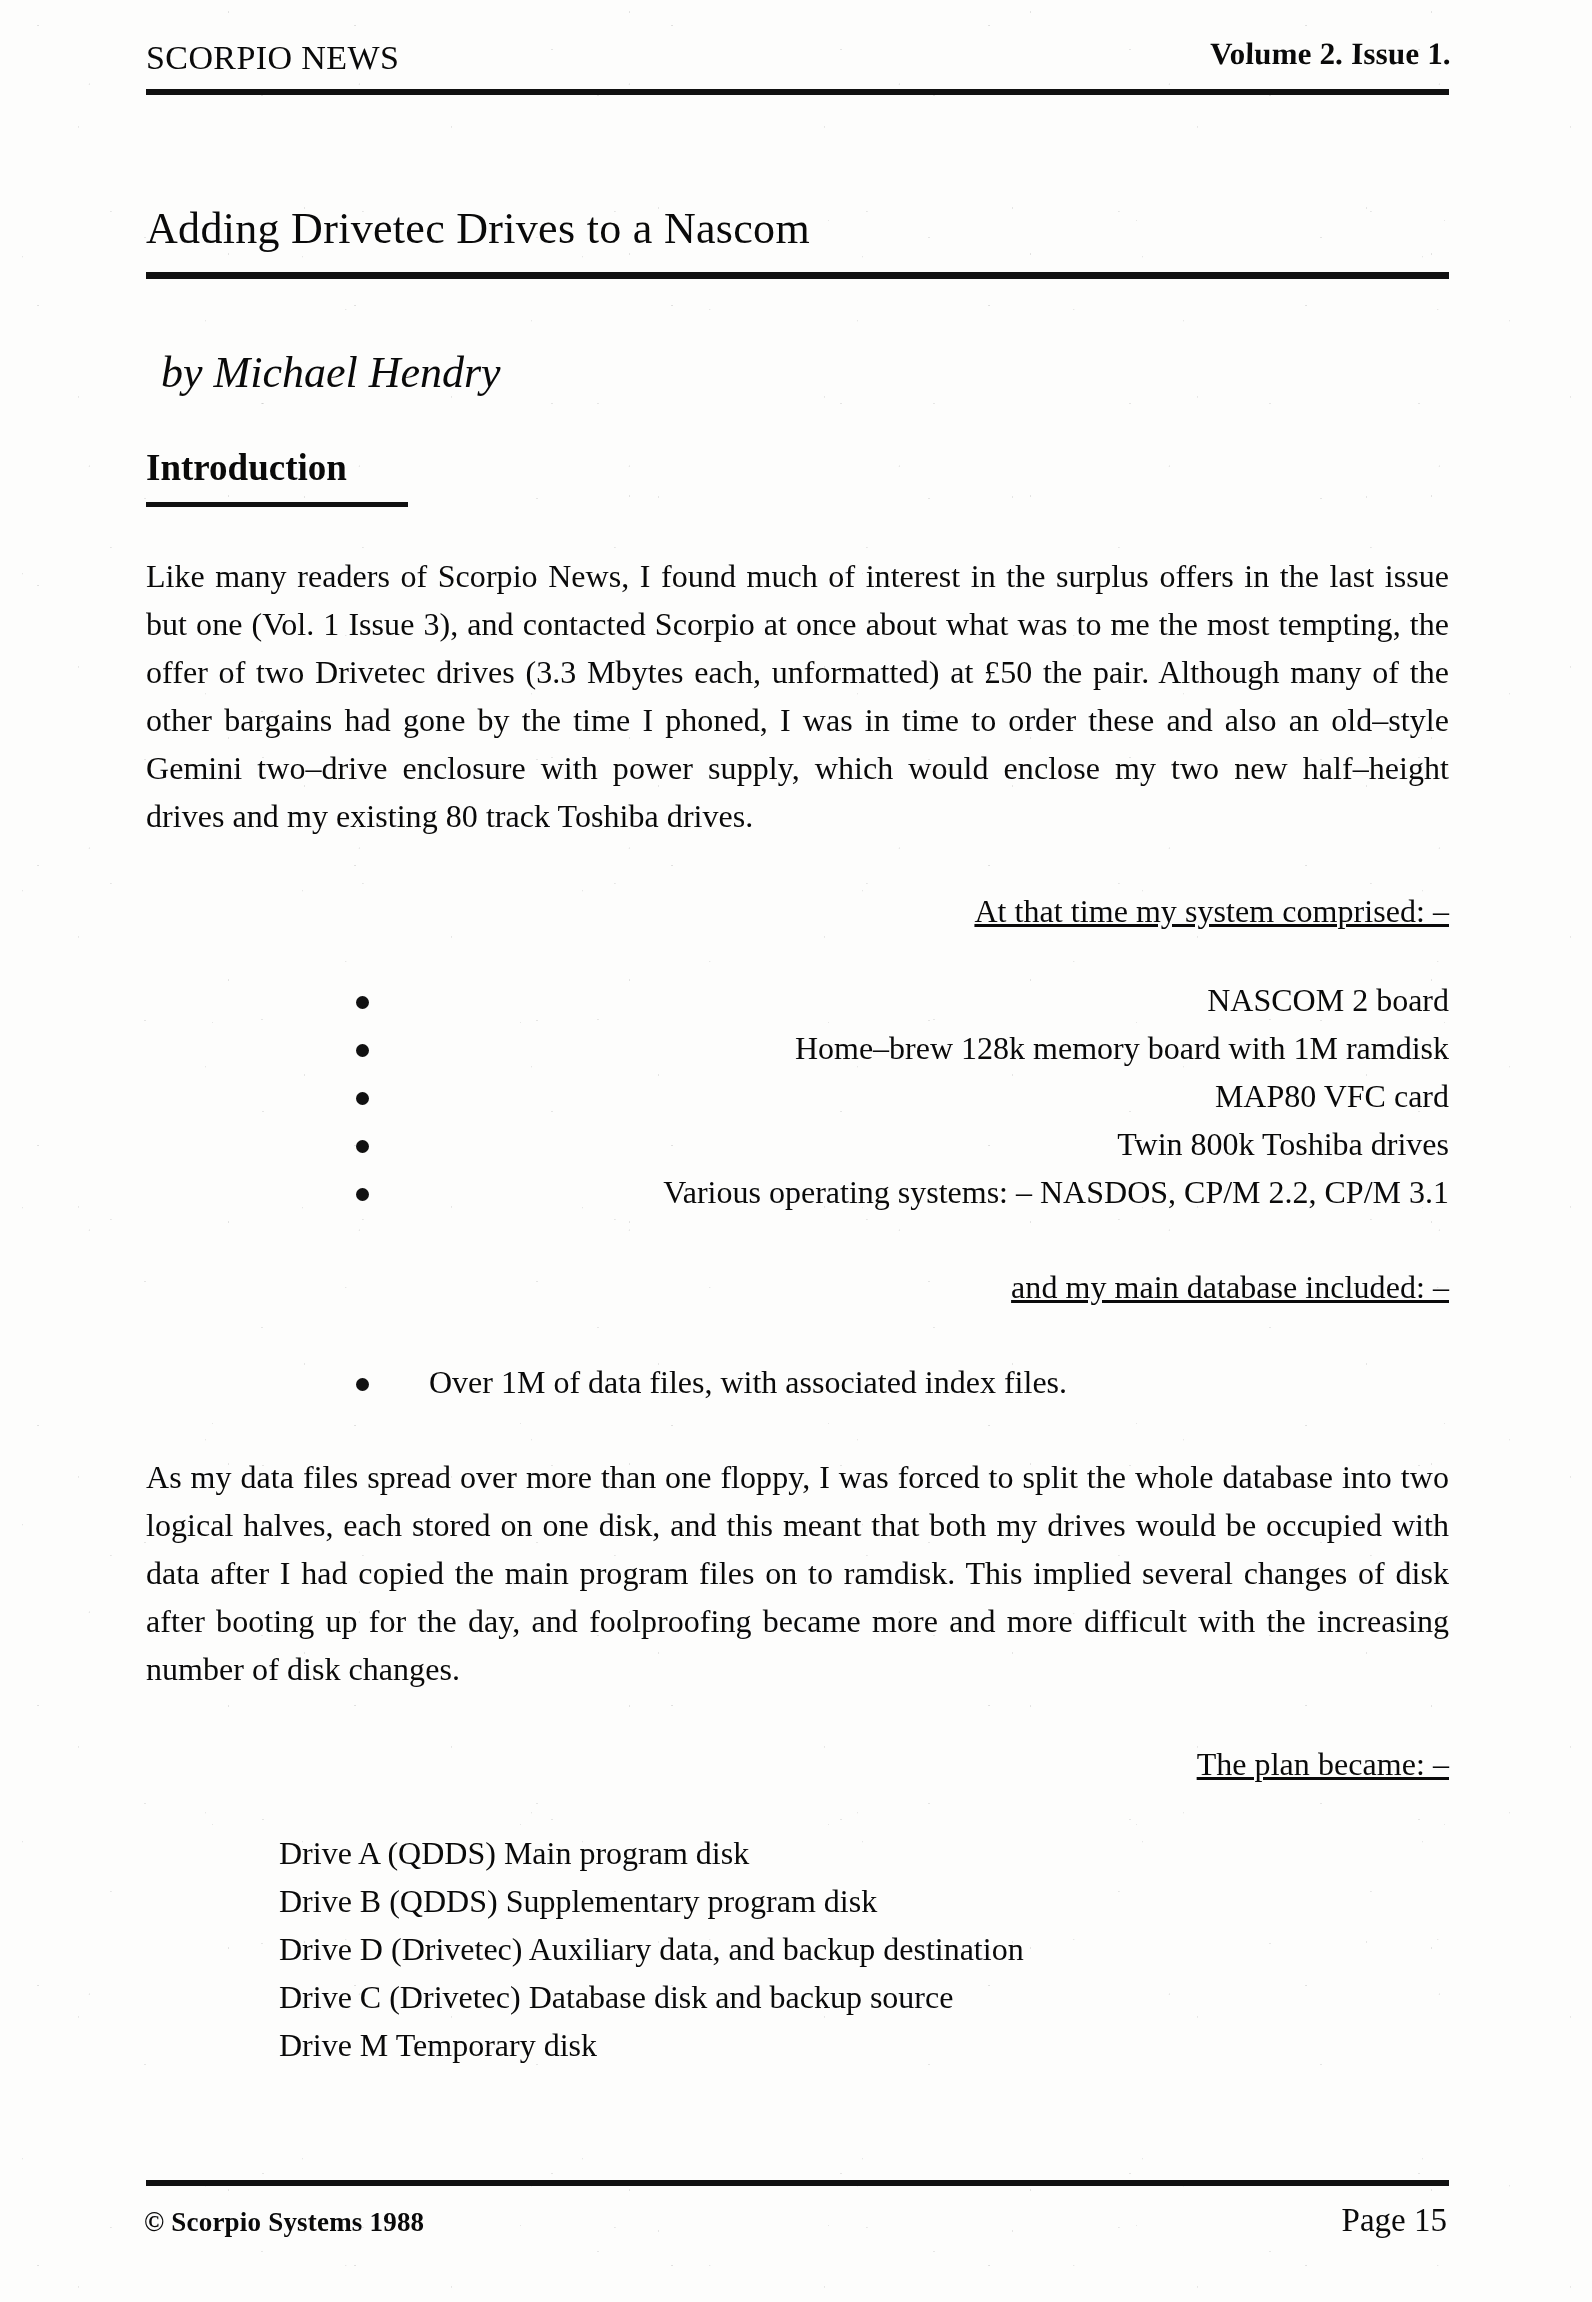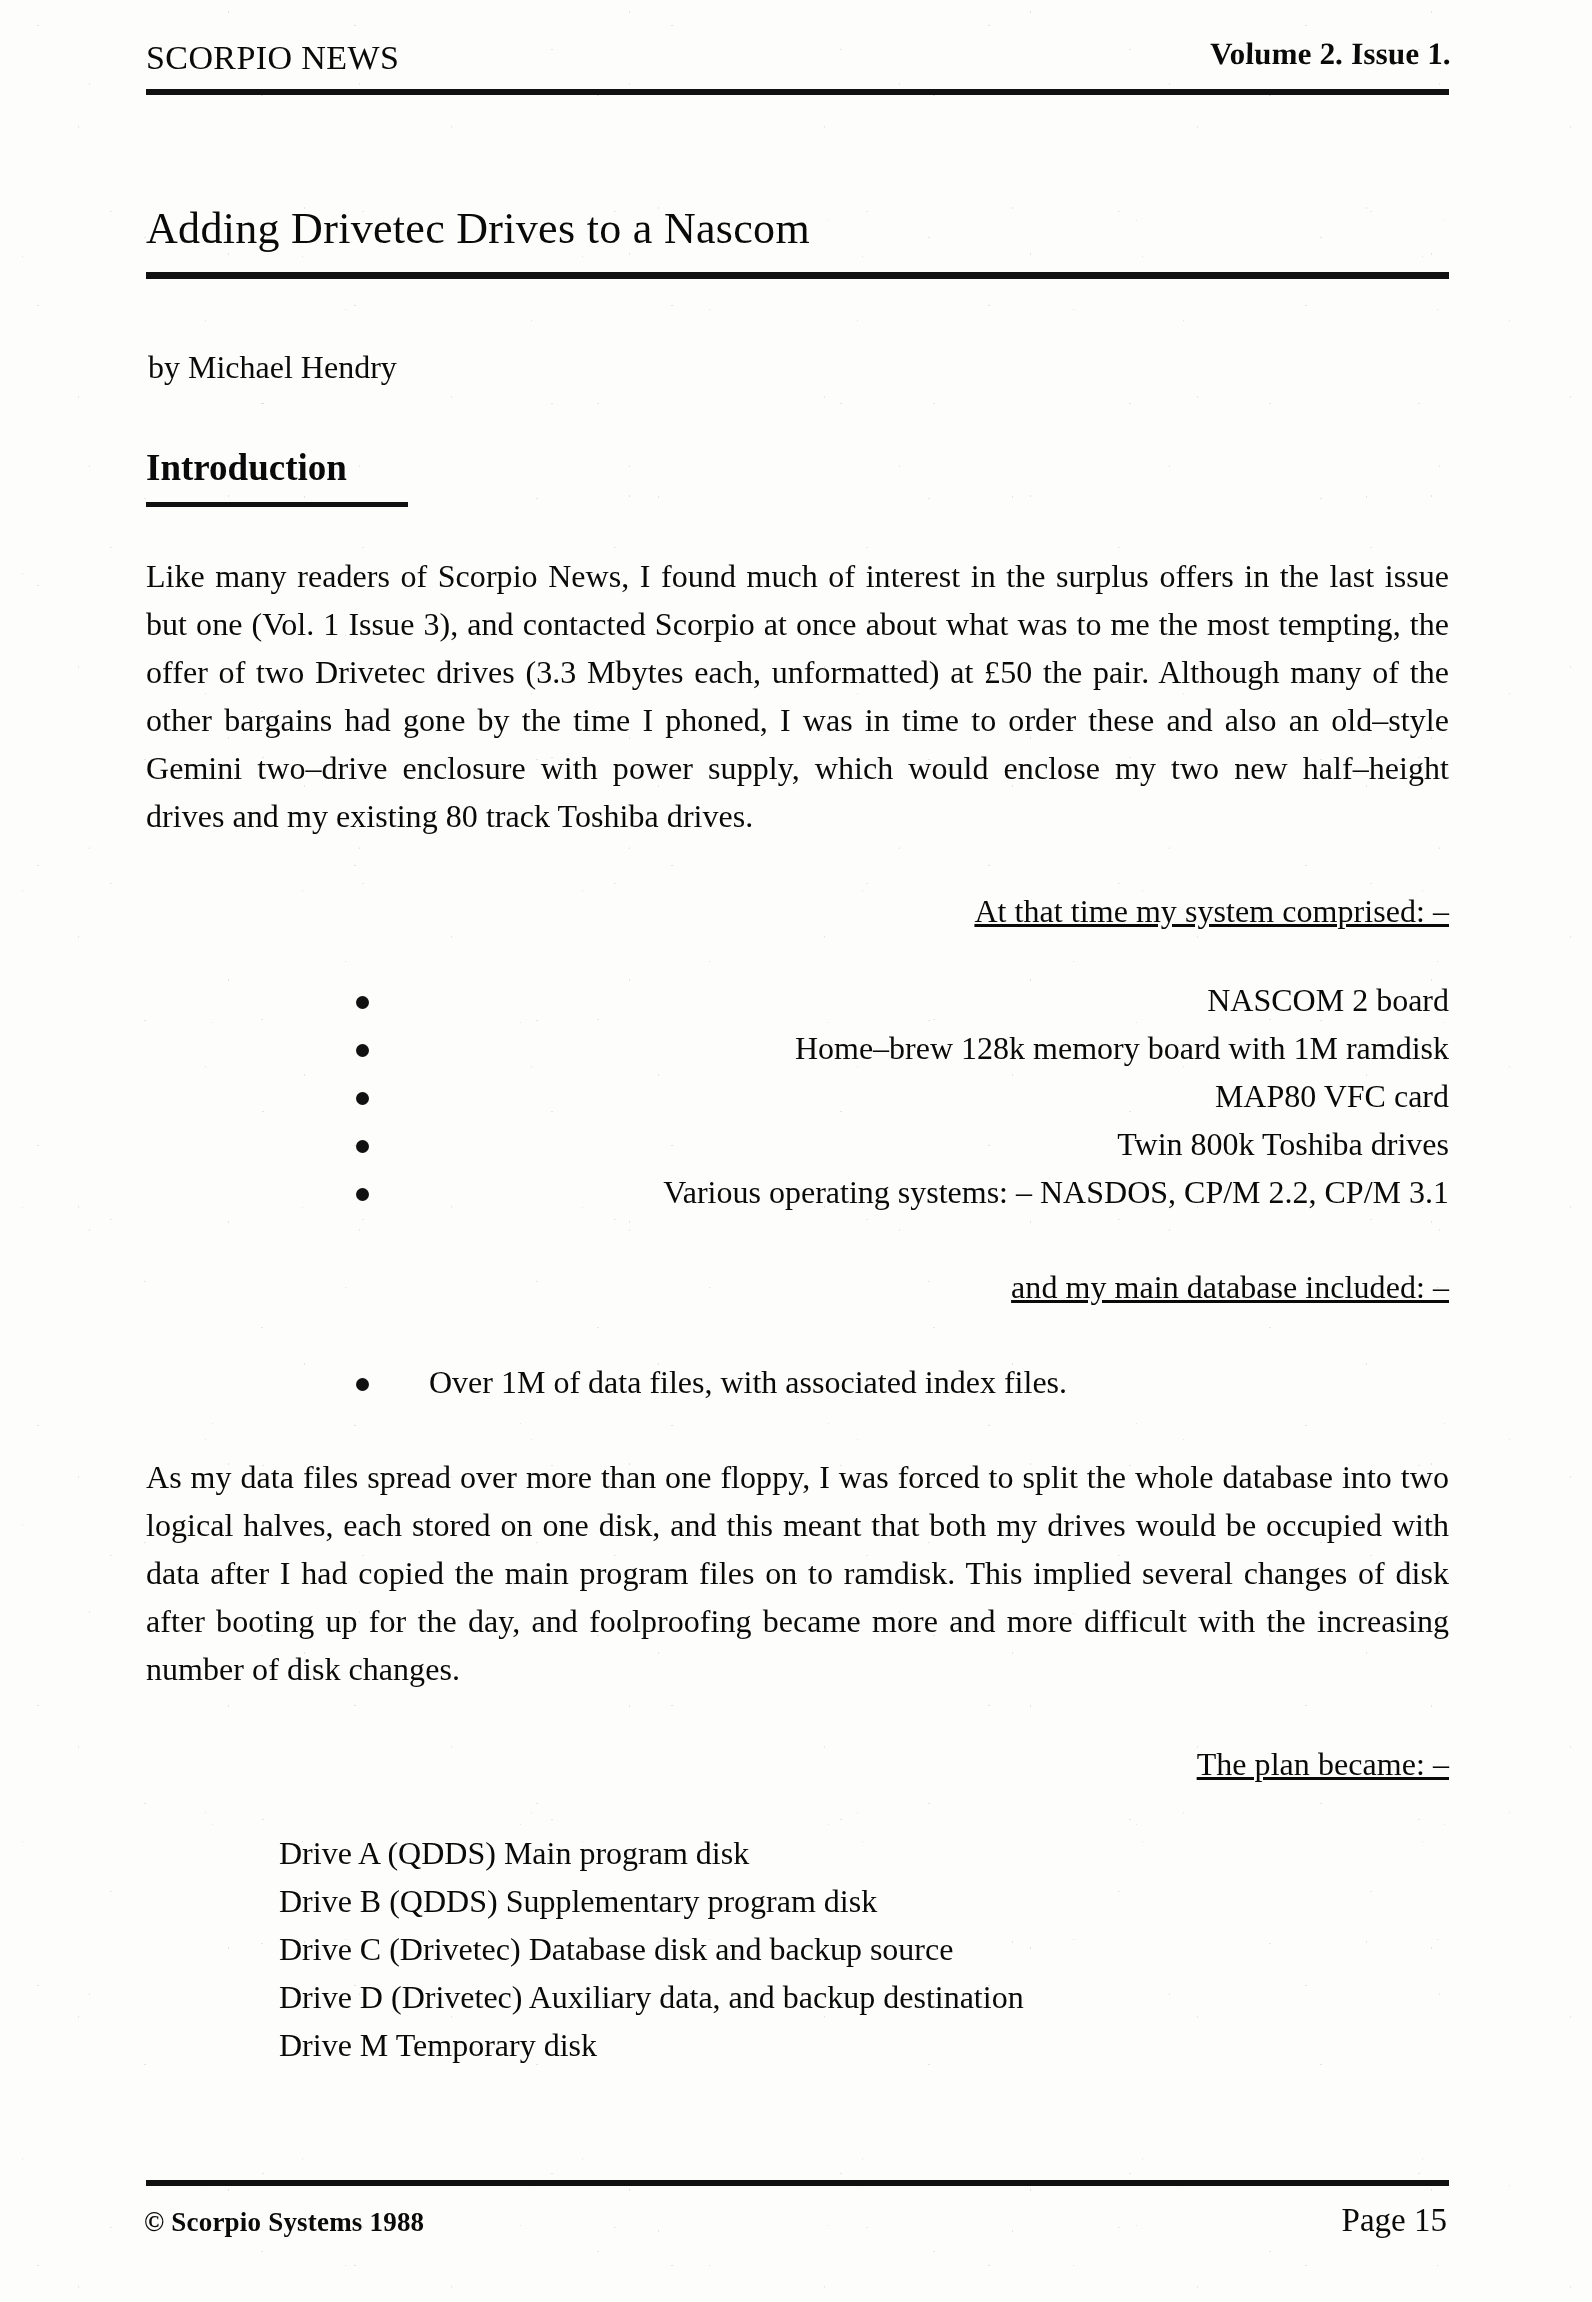--- a/index.html
+++ b/index.html
@@ -84,24 +84,25 @@
     left: 146px;
     top: 272px;
     width: 1303px;
     height: 6.5px;
     background: #111;
   }
 
   
   .byline {
     position: absolute;
-    left: 148px;
+    left: 161px;
     top: 351px;
-    font-size: 32px;
-    line-height: 1;
+    font-size: 44px;
+    line-height: 1;
+    font-style: italic;
   }
 
   
   .section-heading {
     position: absolute;
     left: 146px;
     top: 449px;
     font-size: 37px;
     font-weight: bold;
     line-height: 1;
@@ -272,22 +273,22 @@
 
     <div class="gap-md"></div>
 
     <p class="para loose">The plan became: –</p>
 
     <div class="gap-sm"></div>
 
     <div class="plain-list">
       <div>Drive A (QDDS) Main program disk</div>
       <div>Drive B (QDDS) Supplementary program disk</div>
+      <div>Drive D (Drivetec) Auxiliary data, and backup destination</div>
       <div>Drive C (Drivetec) Database disk and backup source</div>
-      <div>Drive D (Drivetec) Auxiliary data, and backup destination</div>
       <div>Drive M Temporary disk</div>
     </div>
 
   </div>
 
   <div class="rule-foot"></div>
   <div class="footer">
     <span class="footer-left">© Scorpio Systems 1988</span>
     <span class="footer-right">Page 15</span>
   </div>

